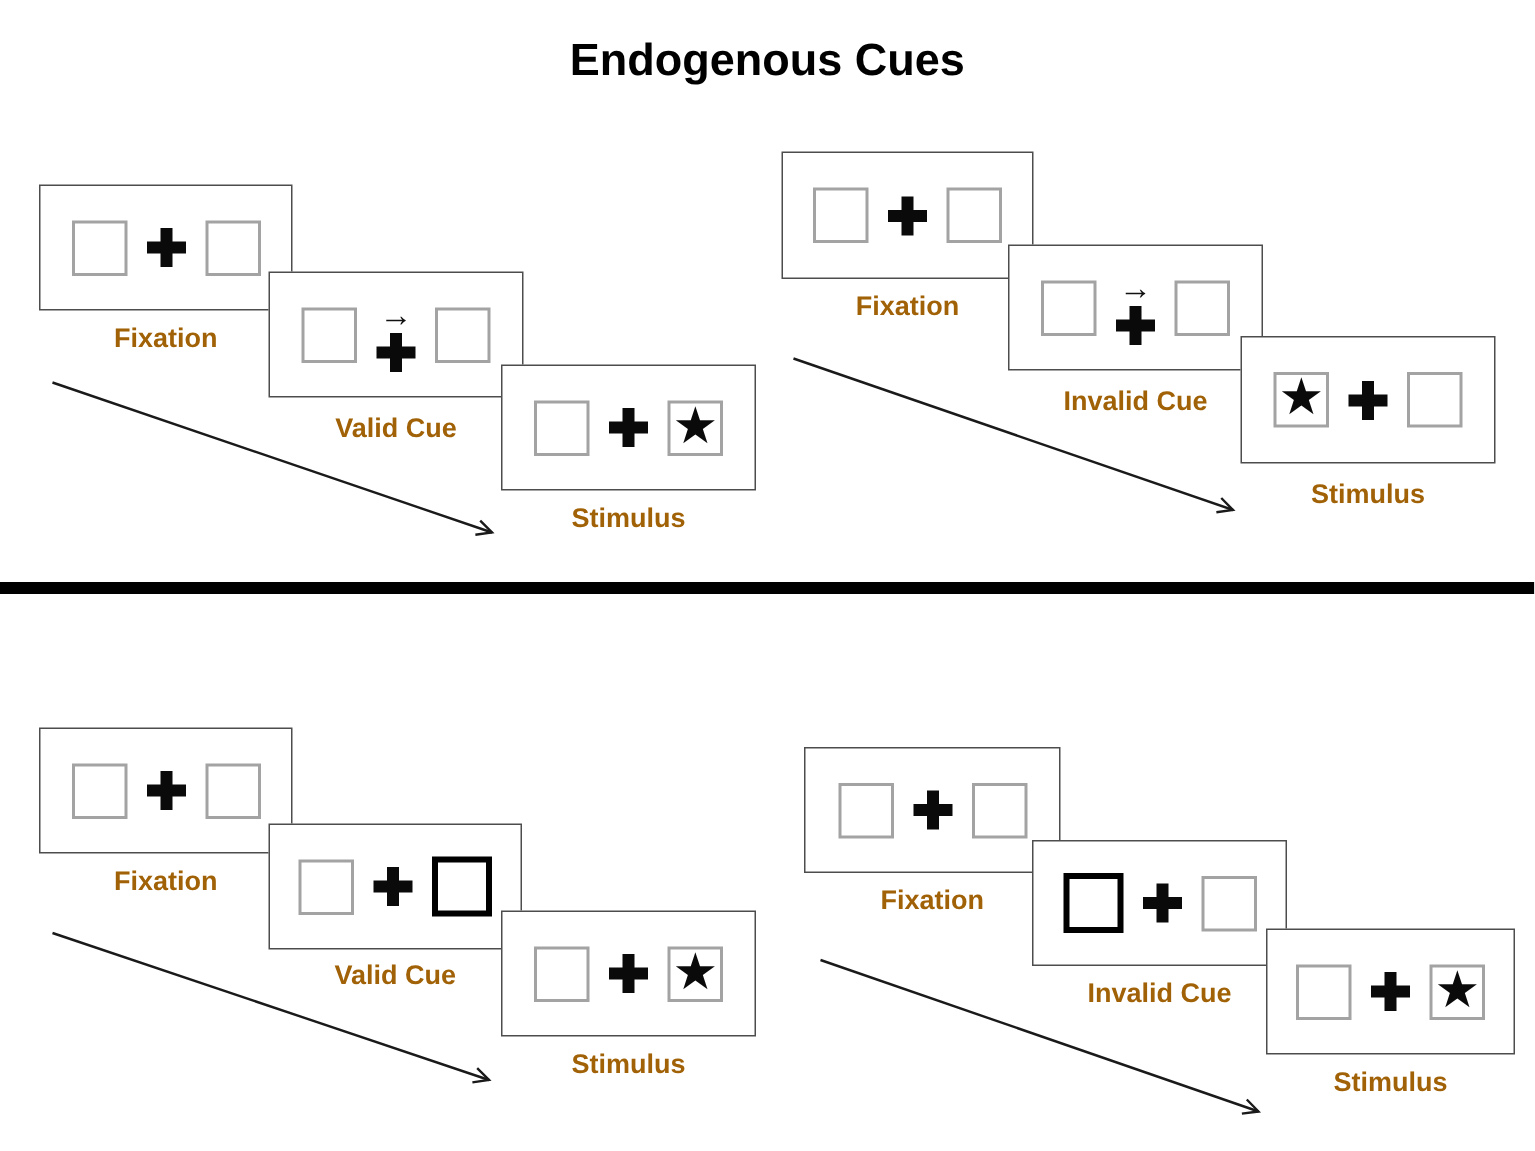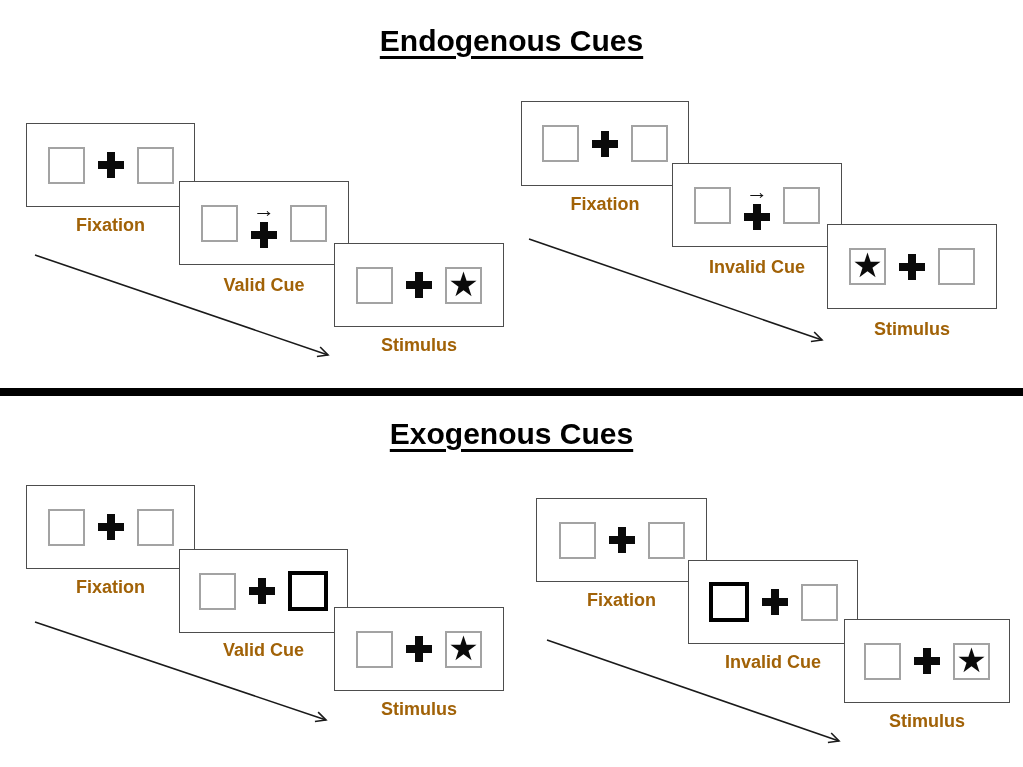--- a/index.html
+++ b/index.html
@@ -3,21 +3,21 @@
 <meta charset="utf-8">
 <style>
   html,body { margin:0; padding:0; background:#ffffff; }
   #canvas {
     position:relative; width:1023px; height:767px; overflow:hidden;
     background:#ffffff; font-family:"Liberation Sans", sans-serif;
   }
   .title {
     position:absolute; left:0; width:100%; text-align:center;
     font-size:30px; font-weight:700; color:#000;
-    text-decoration:underline; text-decoration-thickness:3px; text-underline-offset:5px;
+    text-decoration-thickness:3px; text-underline-offset:5px;
   }
   .divider { position:absolute; left:0; width:100%; height:8px; background:#000; }
   .panel {
     position:absolute; background:#fff; border:1px solid #4d4d4d;
     box-sizing:border-box; display:flex; align-items:center; justify-content:center; gap:11px;
   }
   .box {
     width:33px; height:33px; border:2px solid #a3a3a3; background:#fff;
     display:flex; align-items:center; justify-content:center;
   }
@@ -47,21 +47,20 @@
         <path d="M1,1 L11,6 L1,11" fill="none" stroke="#1a1a1a" stroke-width="1.6"></path>
       </marker>
     </defs>
     <line x1="35" y1="255" x2="328" y2="355" stroke="#1a1a1a" stroke-width="1.6" marker-end="url(#ah)"></line>
     <line x1="529" y1="239" x2="822" y2="340" stroke="#1a1a1a" stroke-width="1.6" marker-end="url(#ah)"></line>
     <line x1="35" y1="622" x2="326" y2="720" stroke="#1a1a1a" stroke-width="1.6" marker-end="url(#ah)"></line>
     <line x1="547" y1="640" x2="839" y2="741" stroke="#1a1a1a" stroke-width="1.6" marker-end="url(#ah)"></line>
   </svg>
 
   <div class="title" style="top:24px;">Endogenous Cues</div>
-  <div class="title" style="top:417px;">Exogenous Cues</div>
 
   <div class="divider" style="top:388px;"></div>
 
   <div class="panel" style="left:26px;top:123px;width:169px;height:84px;z-index:1">
     <div class="box"></div>
     <div class="center-stack">
       <span class="plus"></span>
     </div>
     <div class="box"></div>
   </div>

